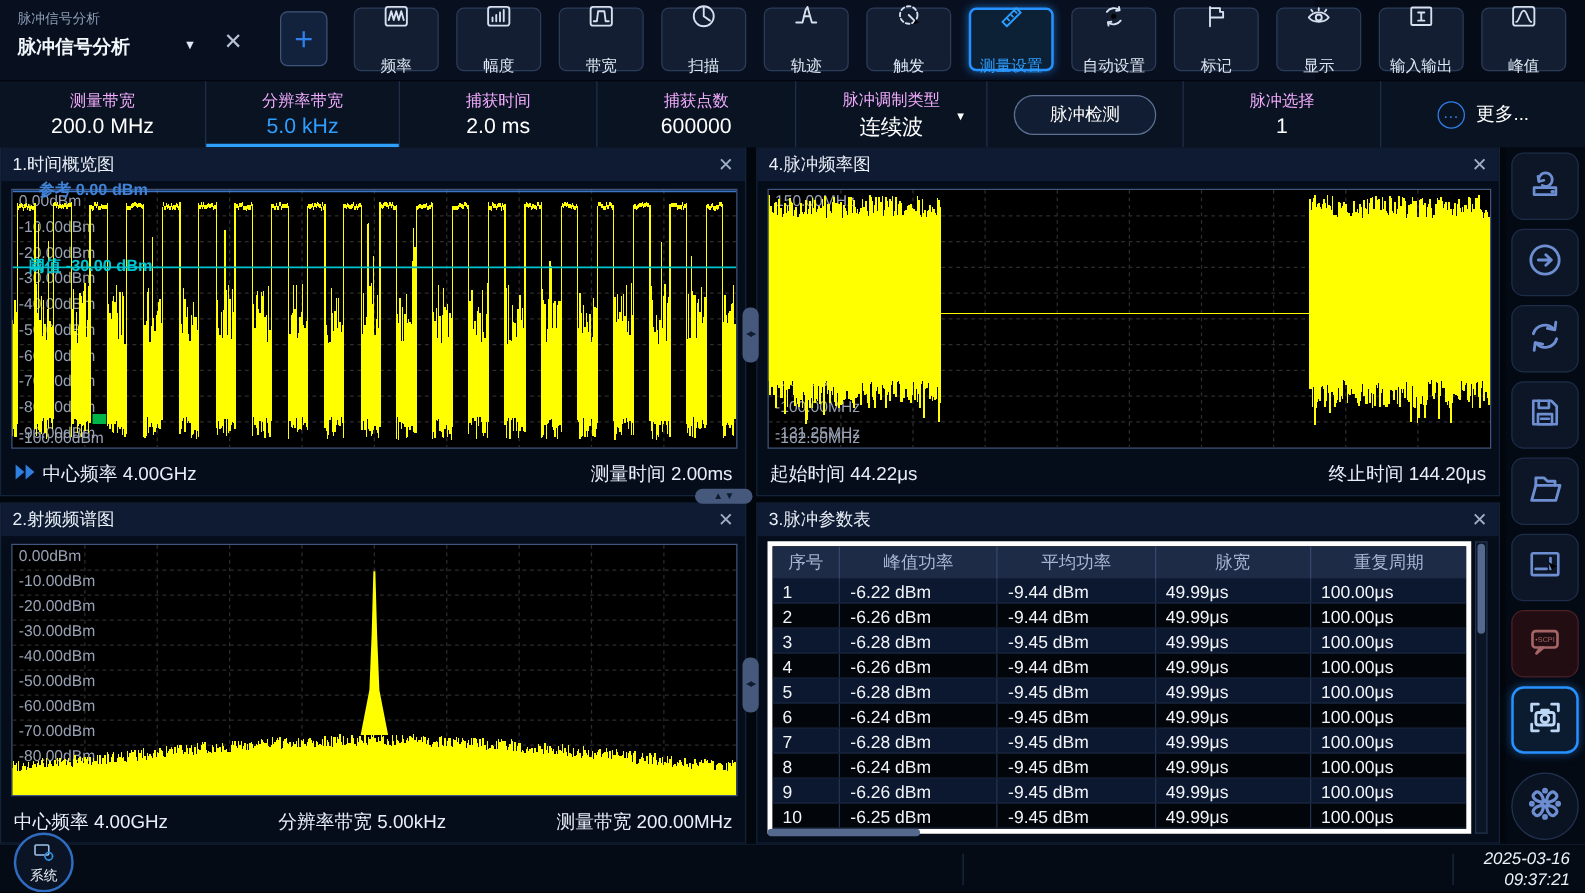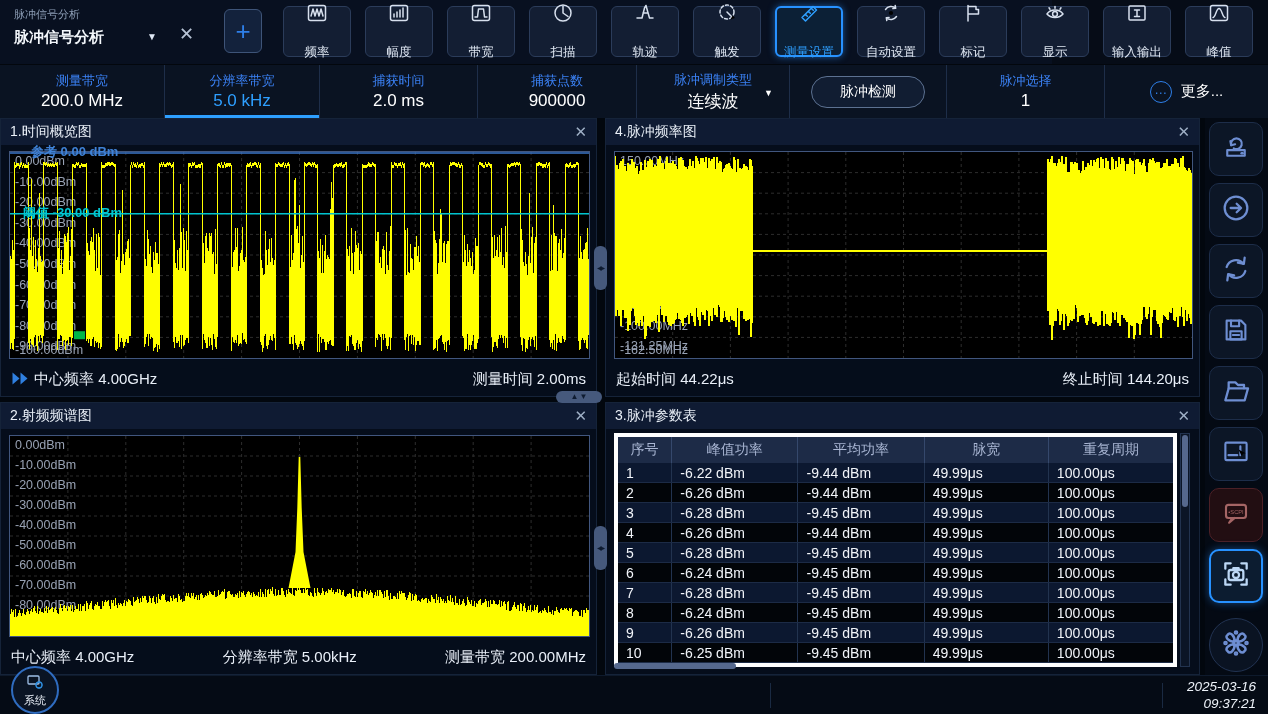--- a/index.html
+++ b/index.html
@@ -18,21 +18,21 @@
   .tb-btn .lbl{font-size:12.5px;color:#dfe7f2;white-space:nowrap;}
   .tb-btn svg{stroke:#d7e0ee;fill:none;stroke-width:1.5;stroke-linecap:round;stroke-linejoin:round;}
   .tb-btn.active{border:2px solid #2791ff;background:#0c2036;box-shadow:0 0 7px rgba(41,145,255,.55);}
   .tb-btn.active .lbl{color:#2e9fff;}
   .tb-btn.active svg{stroke:#2e9fff;}
 
   
   .parambar{position:absolute;left:0;top:64px;width:1268px;height:54px;background:#0a1322;display:flex;border-top:1px solid #03070d;}
   .param-cell{position:relative;height:100%;border-right:1px solid #1e2e49;display:flex;flex-direction:column;align-items:center;justify-content:center;gap:1px;}
   .param-cell:last-child{border-right:none;}
-  .param-cell .plabel{font-size:13px;color:#3b82f6;}
+  .param-cell .plabel{font-size:13px;color:#f0abfc;}
   .param-cell .pvalue{font-size:17px;color:#ffffff;}
   .param-cell.hl .pvalue{color:#2e9fff;}
   .param-cell.hl::after{content:"";position:absolute;left:0;right:0;bottom:0;height:3px;background:#2e9fff;}
   .param-cell .pcaret{position:absolute;right:16px;top:23px;color:#fff;font-size:9px;}
   .pill-btn{padding:6px 28px;border:1px solid #5c7191;border-radius:17px;color:#fff;font-size:14px;background:#111d32;cursor:pointer;}
   .more-wrap{display:flex;align-items:center;gap:9px;cursor:pointer;}
   .more-circle{width:22px;height:22px;border-radius:50%;border:1.5px solid #2e7fe8;color:#2e7fe8;font-size:13px;display:flex;align-items:center;justify-content:center;padding-bottom:4px;}
   .more-text{font-size:15px;color:#fff;}
 
   
@@ -196,21 +196,21 @@
       <div class="param-cell hl" style="width: 155px;">
         <div class="plabel">分辨率带宽</div>
         <div class="pvalue">5.0 kHz</div>
       </div>
       <div class="param-cell" style="width: 158px;">
         <div class="plabel">捕获时间</div>
         <div class="pvalue">2.0 ms</div>
       </div>
       <div class="param-cell" style="width: 159px;">
         <div class="plabel">捕获点数</div>
-        <div class="pvalue">900000</div>
+        <div class="pvalue">600000</div>
       </div>
       <div class="param-cell" style="width: 153px;">
         <div class="plabel">脉冲调制类型</div>
         <div class="pvalue">连续波</div>
         <span class="pcaret">▼</span>
       </div>
       <div class="param-cell" style="width: 157px;">
         <div class="pill-btn">脉冲检测</div>
       </div>
       <div class="param-cell" style="width: 158px;">

